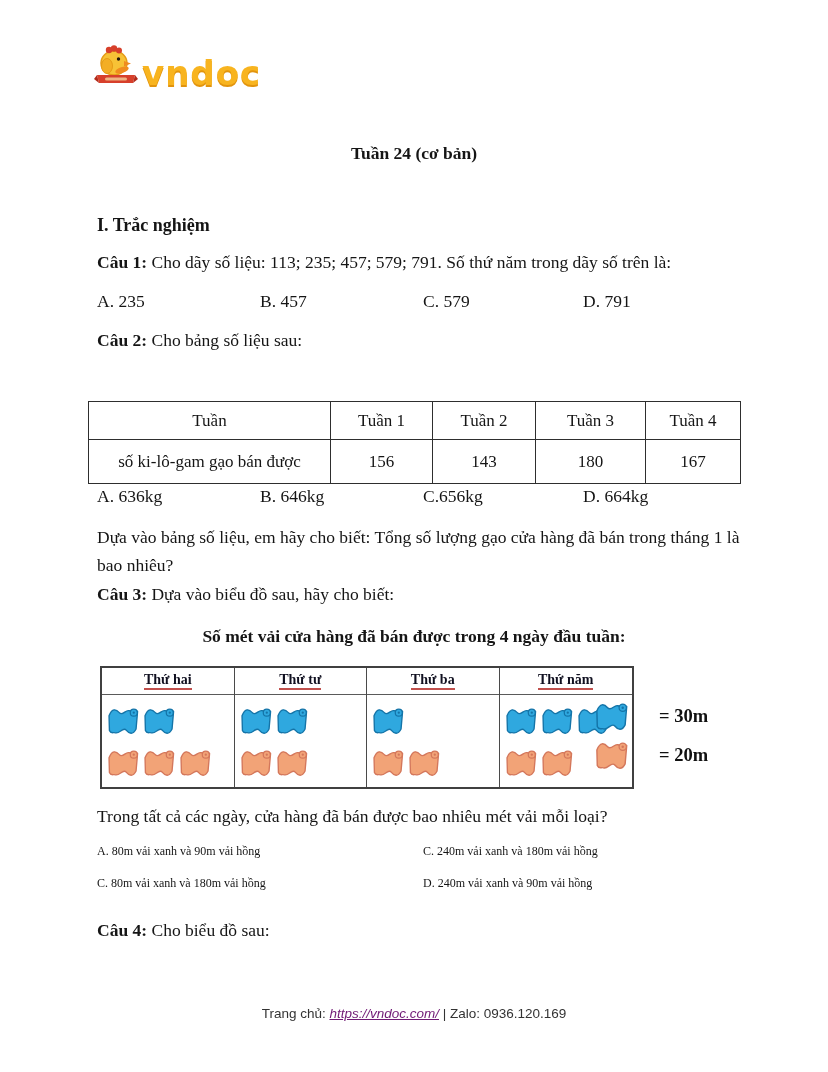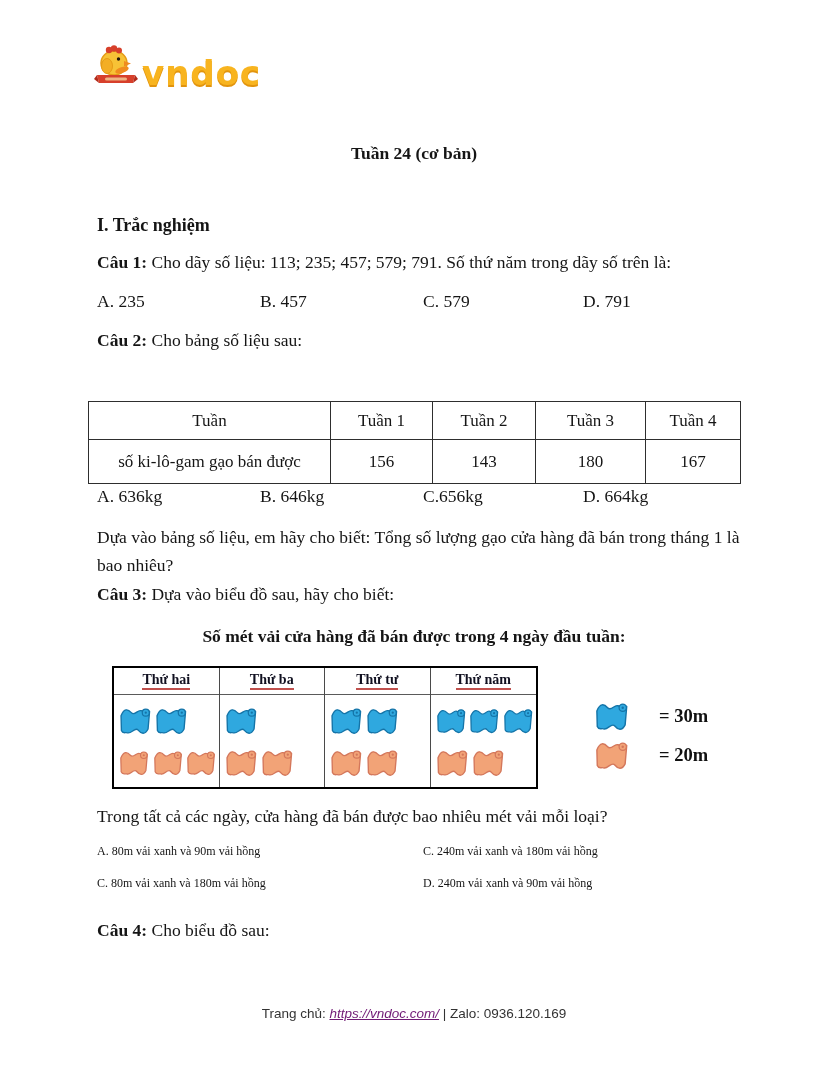--- a/index.html
+++ b/index.html
@@ -39,21 +39,21 @@
   .q2-table{left:88px;top:401px;border-radius:14px;}
   table.data{border-collapse:collapse;}
   table.data td{border:1.5px solid #2e2e2e;text-align:center;font-size:17px;padding:0 4px;}
   table.data tr.h td{height:37px;vertical-align:middle;}
   table.data tr.d td{height:43px;vertical-align:middle;}
 
   
   .chart-title{top:626px;left:0;width:828px;text-align:center;font-weight:bold;font-size:17.5px;}
 
   
-  .pg{left:112px;top:666px;width:426px;border:2px solid #000000;display:flex;background:#fff;box-sizing:border-box;}
+  .pg{left:100px;top:666px;width:534px;border:2px solid #404040;display:flex;background:#fff;box-sizing:border-box;}
   .pg-col{width:25%;border-right:1.4px solid #4a4a4a;box-sizing:border-box;}
   .pg-col:last-child{border-right:none;}
   .pg-head{height:26px;border-bottom:1.6px solid #5a5a5a;display:flex;align-items:center;justify-content:center;
            font-weight:bold;font-size:14px;color:#101020;}
   .pg-head span{border-bottom:2px solid #c0504d;line-height:1.15;}
   .pg-body{padding:5px 1px 3px 4px;}
   .pg-row{height:42px;display:flex;align-items:center;gap:1px;}
 
   
   .legend{left:592px;top:699px;display:flex;flex-direction:column;gap:4px;}
@@ -182,24 +182,29 @@
             <svg viewBox="0 0 46 44" width="35" height="36">
               <path d="M4 15 C8 5 13 6 17.5 11 C22 16 26 6.5 30.5 8.5 C33.5 9.8 37 5.5 41.5 9.5 L39.5 32.5 C35.5 40.5 30.5 39 26.5 34 C22.5 29 17.5 39.5 12.5 37.5 C9.5 36.3 6.5 39.5 4.5 34.5 Z" fill="#F2A377" stroke="#D4775B" stroke-width="1.8" stroke-linejoin="round"></path>
               <circle cx="36.5" cy="11" r="4.6" fill="#F2A377" stroke="#D4775B" stroke-width="1.6"></circle>
               <circle cx="36.5" cy="11" r="1.5" fill="#D4775B"></circle>
             </svg>
           </div>
         </div>
       </div>
       <div class="pg-col">
         <div class="pg-head">
-          <span>Thứ ba</span>
+          <span>Thứ tư</span>
         </div>
         <div class="pg-body">
           <div class="pg-row">
+            <svg viewBox="0 0 46 44" width="35" height="36">
+              <path d="M4 15 C8 5 13 6 17.5 11 C22 16 26 6.5 30.5 8.5 C33.5 9.8 37 5.5 41.5 9.5 L39.5 32.5 C35.5 40.5 30.5 39 26.5 34 C22.5 29 17.5 39.5 12.5 37.5 C9.5 36.3 6.5 39.5 4.5 34.5 Z" fill="#2FA8DF" stroke="#1474A8" stroke-width="1.8" stroke-linejoin="round"></path>
+              <circle cx="36.5" cy="11" r="4.6" fill="#2FA8DF" stroke="#1474A8" stroke-width="1.6"></circle>
+              <circle cx="36.5" cy="11" r="1.5" fill="#1474A8"></circle>
+            </svg>
             <svg viewBox="0 0 46 44" width="35" height="36">
               <path d="M4 15 C8 5 13 6 17.5 11 C22 16 26 6.5 30.5 8.5 C33.5 9.8 37 5.5 41.5 9.5 L39.5 32.5 C35.5 40.5 30.5 39 26.5 34 C22.5 29 17.5 39.5 12.5 37.5 C9.5 36.3 6.5 39.5 4.5 34.5 Z" fill="#2FA8DF" stroke="#1474A8" stroke-width="1.8" stroke-linejoin="round"></path>
               <circle cx="36.5" cy="11" r="4.6" fill="#2FA8DF" stroke="#1474A8" stroke-width="1.6"></circle>
               <circle cx="36.5" cy="11" r="1.5" fill="#1474A8"></circle>
             </svg>
           </div>
           <div class="pg-row">
             <svg viewBox="0 0 46 44" width="35" height="36">
               <path d="M4 15 C8 5 13 6 17.5 11 C22 16 26 6.5 30.5 8.5 C33.5 9.8 37 5.5 41.5 9.5 L39.5 32.5 C35.5 40.5 30.5 39 26.5 34 C22.5 29 17.5 39.5 12.5 37.5 C9.5 36.3 6.5 39.5 4.5 34.5 Z" fill="#F2A377" stroke="#D4775B" stroke-width="1.8" stroke-linejoin="round"></path>
               <circle cx="36.5" cy="11" r="4.6" fill="#F2A377" stroke="#D4775B" stroke-width="1.6"></circle>
@@ -208,29 +213,24 @@
             <svg viewBox="0 0 46 44" width="35" height="36">
               <path d="M4 15 C8 5 13 6 17.5 11 C22 16 26 6.5 30.5 8.5 C33.5 9.8 37 5.5 41.5 9.5 L39.5 32.5 C35.5 40.5 30.5 39 26.5 34 C22.5 29 17.5 39.5 12.5 37.5 C9.5 36.3 6.5 39.5 4.5 34.5 Z" fill="#F2A377" stroke="#D4775B" stroke-width="1.8" stroke-linejoin="round"></path>
               <circle cx="36.5" cy="11" r="4.6" fill="#F2A377" stroke="#D4775B" stroke-width="1.6"></circle>
               <circle cx="36.5" cy="11" r="1.5" fill="#D4775B"></circle>
             </svg>
           </div>
         </div>
       </div>
       <div class="pg-col">
         <div class="pg-head">
-          <span>Thứ tư</span>
+          <span>Thứ ba</span>
         </div>
         <div class="pg-body">
           <div class="pg-row">
-            <svg viewBox="0 0 46 44" width="35" height="36">
-              <path d="M4 15 C8 5 13 6 17.5 11 C22 16 26 6.5 30.5 8.5 C33.5 9.8 37 5.5 41.5 9.5 L39.5 32.5 C35.5 40.5 30.5 39 26.5 34 C22.5 29 17.5 39.5 12.5 37.5 C9.5 36.3 6.5 39.5 4.5 34.5 Z" fill="#2FA8DF" stroke="#1474A8" stroke-width="1.8" stroke-linejoin="round"></path>
-              <circle cx="36.5" cy="11" r="4.6" fill="#2FA8DF" stroke="#1474A8" stroke-width="1.6"></circle>
-              <circle cx="36.5" cy="11" r="1.5" fill="#1474A8"></circle>
-            </svg>
             <svg viewBox="0 0 46 44" width="35" height="36">
               <path d="M4 15 C8 5 13 6 17.5 11 C22 16 26 6.5 30.5 8.5 C33.5 9.8 37 5.5 41.5 9.5 L39.5 32.5 C35.5 40.5 30.5 39 26.5 34 C22.5 29 17.5 39.5 12.5 37.5 C9.5 36.3 6.5 39.5 4.5 34.5 Z" fill="#2FA8DF" stroke="#1474A8" stroke-width="1.8" stroke-linejoin="round"></path>
               <circle cx="36.5" cy="11" r="4.6" fill="#2FA8DF" stroke="#1474A8" stroke-width="1.6"></circle>
               <circle cx="36.5" cy="11" r="1.5" fill="#1474A8"></circle>
             </svg>
           </div>
           <div class="pg-row">
             <svg viewBox="0 0 46 44" width="35" height="36">
               <path d="M4 15 C8 5 13 6 17.5 11 C22 16 26 6.5 30.5 8.5 C33.5 9.8 37 5.5 41.5 9.5 L39.5 32.5 C35.5 40.5 30.5 39 26.5 34 C22.5 29 17.5 39.5 12.5 37.5 C9.5 36.3 6.5 39.5 4.5 34.5 Z" fill="#F2A377" stroke="#D4775B" stroke-width="1.8" stroke-linejoin="round"></path>
               <circle cx="36.5" cy="11" r="4.6" fill="#F2A377" stroke="#D4775B" stroke-width="1.6"></circle>

